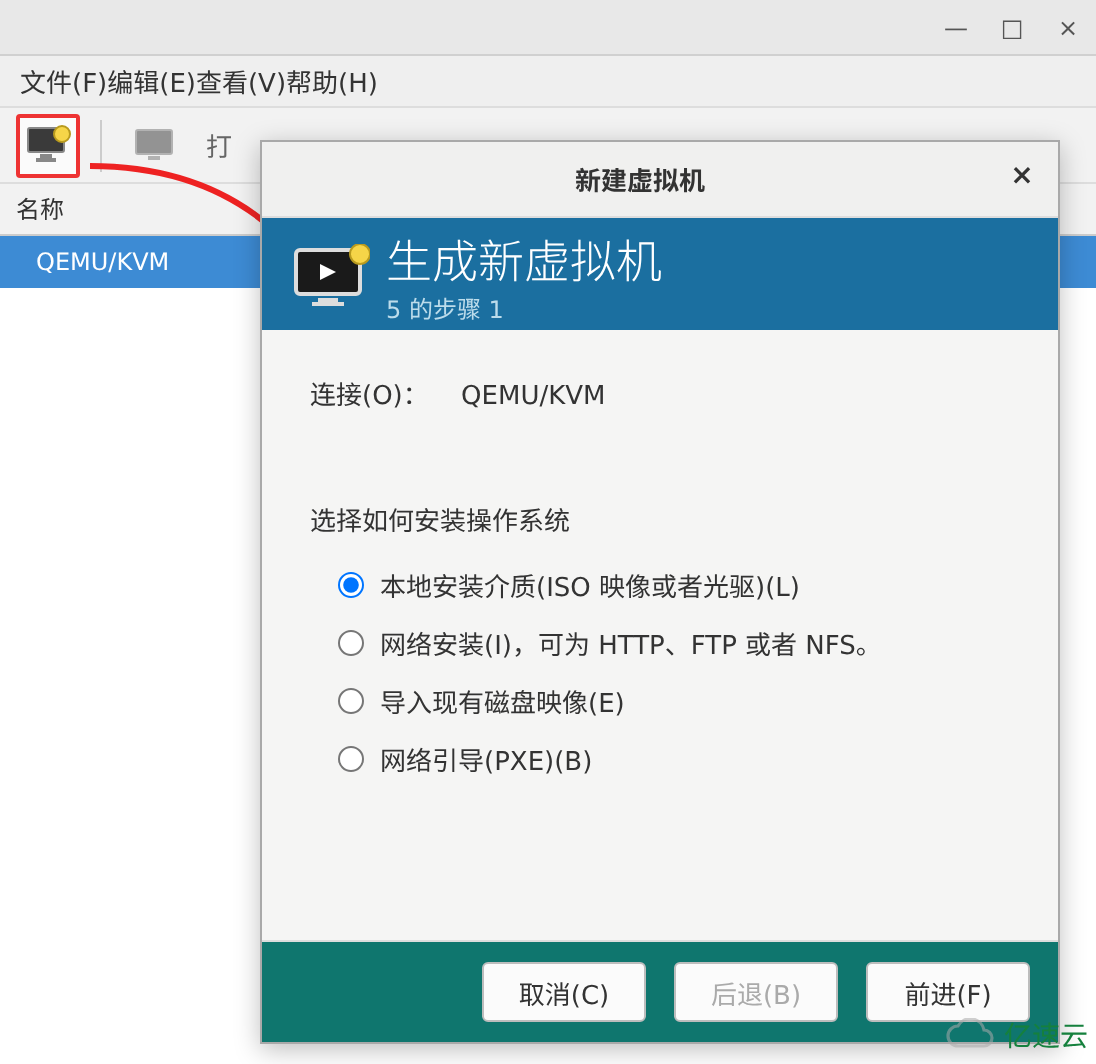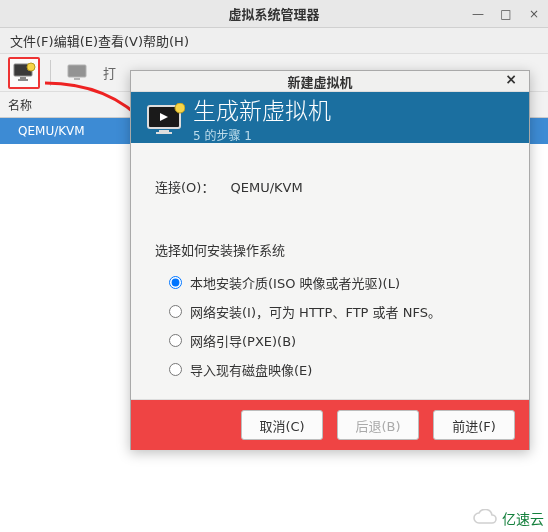--- a/index.html
+++ b/index.html
@@ -23,54 +23,53 @@
     
     
     .list-header { background: #f2f2f2; border-bottom: 1px solid #ccc; padding: 4px 8px; font-size: 12px; color: #333; }
     .list-area { background: #fff; height: 420px; }
     .list-row { background: #3d8bd4; color: #fff; padding: 6px 18px; font-size: 12px; }
     
     
     .arrow { position: absolute; left: 40px; top: 78px; pointer-events: none; }
     
     
-    .dialog { position: absolute; left: 130px; top: 70px; width: 400px; height: 380px; background: #f5f5f4; border: 1px solid #a9a9a9; box-shadow: 0 3px 12px rgba(0,0,0,.25); display: flex; flex-direction: column; }
+    .dialog { position: absolute; left: 130px; top: 70px; width: 400px; height: 452px; background: #f5f5f4; border: 1px solid #a9a9a9; box-shadow: 0 3px 12px rgba(0,0,0,.25); display: flex; flex-direction: column; }
     .dlg-titlebar { height: 38px; background: #f0f0ef; border-bottom: 1px solid #ddd; display: flex; align-items: center; padding: 0 8px; }
     .dlg-titlebar .dt-title { flex: 1; text-align: center; font-size: 13px; font-weight: bold; color: #333; }
     .dlg-close { width: 20px; height: 20px; font-size: 14px; font-weight: bold; color: #333; cursor: pointer; text-align: center; }
     
     .dlg-header { background: #1b6fa0; color: #fff; height: 56px; display: flex; align-items: center; padding: 0 14px; gap: 12px; }
     .dlg-header .hicon { width: 36px; height: 30px; position: relative; }
     .dlg-header .hicon svg { display:block; }
     .dlg-header .htext { display: flex; flex-direction: column; }
     .dlg-header .htitle { font-size: 23px; font-weight: 300; }
     .dlg-header .hstep { font-size: 12px; color: #bcdceb; }
     
     .dlg-body { padding: 22px 24px 10px 24px; flex: 1; font-size: 13px; color: #333; }
     .conn-row { margin-bottom: 44px; }
-    .conn-label { display: inline-block; margin-top: 12px; }
+    .conn-label { display: inline-block; }
     .conn-val { display: inline-block; margin-left: 12px; }
     .section-label { margin-bottom: 14px; }
     .radio-group { padding-left: 14px; }
     .radio-row { display: flex; align-items: center; margin-bottom: 10px; }
     .radio-row input { margin-right: 8px; }
     .radio-row label { cursor: pointer; }
     
-    .dlg-footer { border-top: 1px solid #ddd; background: #ef4444; padding: 10px 14px; display: flex; justify-content: flex-end; gap: 14px; }
+    .dlg-footer { border-top: 1px solid #ddd; background: #0f766e; padding: 10px 14px; display: flex; justify-content: flex-end; gap: 14px; }
     .dlg-btn { min-width: 82px; height: 30px; background: #fbfbfb; border: 1px solid #bdbdbd; border-radius: 3px; font-size: 13px; color: #333; cursor: pointer; }
     .dlg-btn.disabled { color: #aaa; cursor: default; }
     
     .watermark { position: absolute; right: 4px; bottom: 4px; font-size: 14px; color: #15803d; display:flex; align-items:center; gap:4px; }
     .watermark svg { opacity:.55; }
   </style>
 </head>
 <body>
 
 <div class="main-titlebar">
-  <span class="title">虚拟系统管理器</span>
   <div class="win-controls">
     <div class="win-btn">—</div>
     <div class="win-btn">□</div>
     <div class="win-btn">×</div>
   </div>
 </div>
 
 <div class="menubar">
   <span>文件(F)</span>
   <span>编辑(E)</span>
@@ -138,26 +137,26 @@
     <div class="radio-group">
       <div class="radio-row">
         <input type="radio" name="inst" checked="" id="r1" style="">
         <label for="r1">本地安装介质(ISO 映像或者光驱)(L)</label>
       </div>
       <div class="radio-row">
         <input type="radio" name="inst" id="r2" style="">
         <label for="r2">网络安装(I)，可为 HTTP、FTP 或者 NFS。</label>
       </div>
       <div class="radio-row">
+        <input type="radio" name="inst" id="r4" style="">
+        <label for="r4">导入现有磁盘映像(E)</label>
+      </div>
+      <div class="radio-row">
         <input type="radio" name="inst" id="r3" style="">
         <label for="r3">网络引导(PXE)(B)</label>
-      </div>
-      <div class="radio-row">
-        <input type="radio" name="inst" id="r4" style="">
-        <label for="r4">导入现有磁盘映像(E)</label>
       </div>
     </div>
   </div>
 
   <div class="dlg-footer">
     <button class="dlg-btn">取消(C)</button>
     <button class="dlg-btn disabled">后退(B)</button>
     <button class="dlg-btn">前进(F)</button>
   </div>
 </div>

